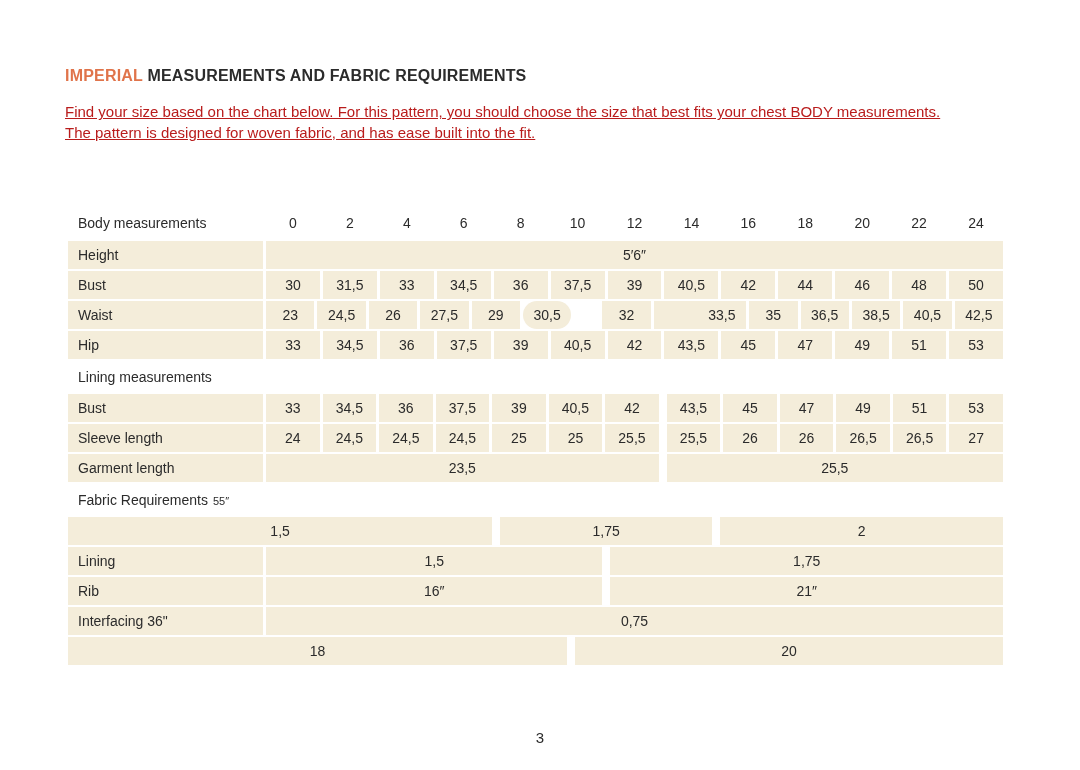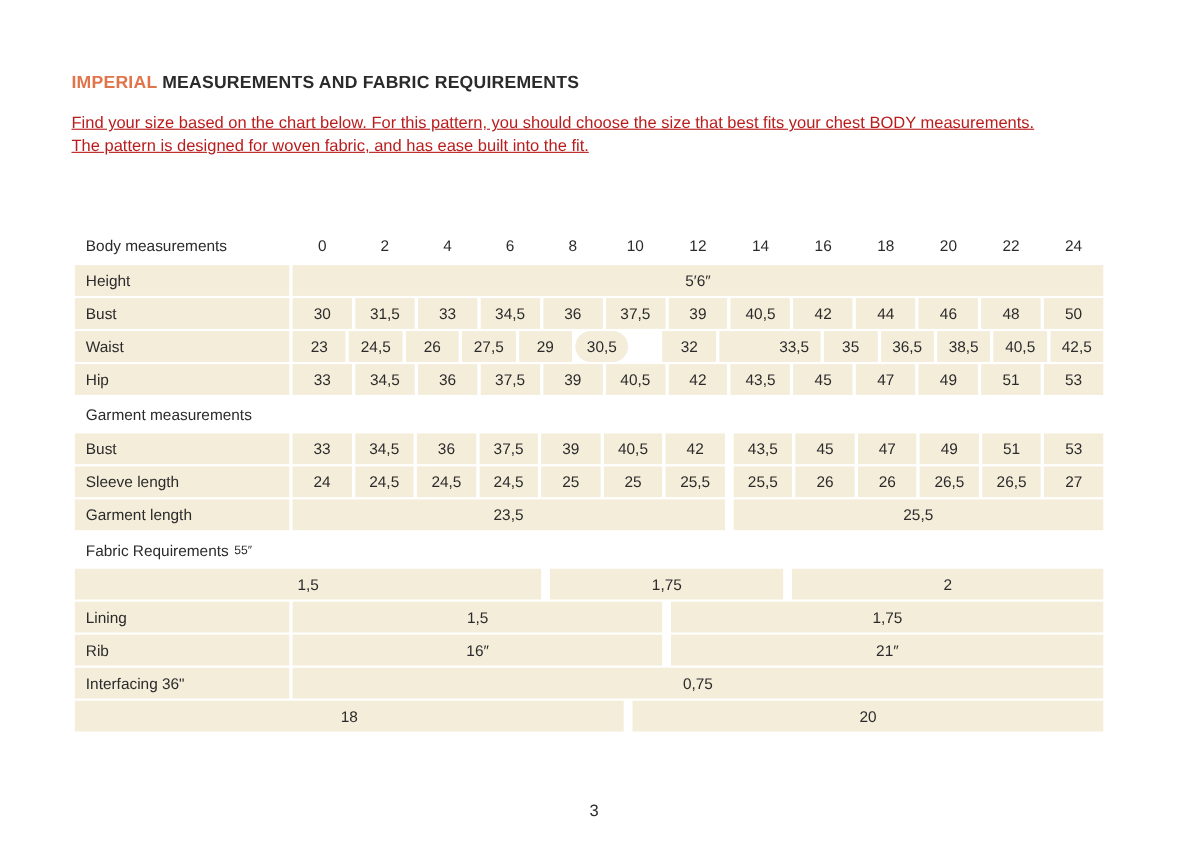--- a/index.html
+++ b/index.html
@@ -151,21 +151,21 @@
           <div class="cell" style="flex-grow: 1;">40,5</div>
           <div class="cell" style="flex-grow: 1;">42</div>
           <div class="cell" style="flex-grow: 1;">43,5</div>
           <div class="cell" style="flex-grow: 1;">45</div>
           <div class="cell" style="flex-grow: 1;">47</div>
           <div class="cell" style="flex-grow: 1;">49</div>
           <div class="cell" style="flex-grow: 1;">51</div>
           <div class="cell" style="flex-grow: 1;">53</div>
         </div>
         <div class="t-row section">
-          <div class="row-label">Garment measurements</div>
+          <div class="row-label">Lining measurements</div>
         </div>
         <div class="t-row data">
           <div class="row-label">Bust</div>
           <div class="cell" style="flex-grow: 1;">33</div>
           <div class="cell" style="flex-grow: 1;">34,5</div>
           <div class="cell" style="flex-grow: 1;">36</div>
           <div class="cell" style="flex-grow: 1;">37,5</div>
           <div class="cell" style="flex-grow: 1;">39</div>
           <div class="cell" style="flex-grow: 1;">40,5</div>
           <div class="cell" style="flex-grow: 1;">42</div>

